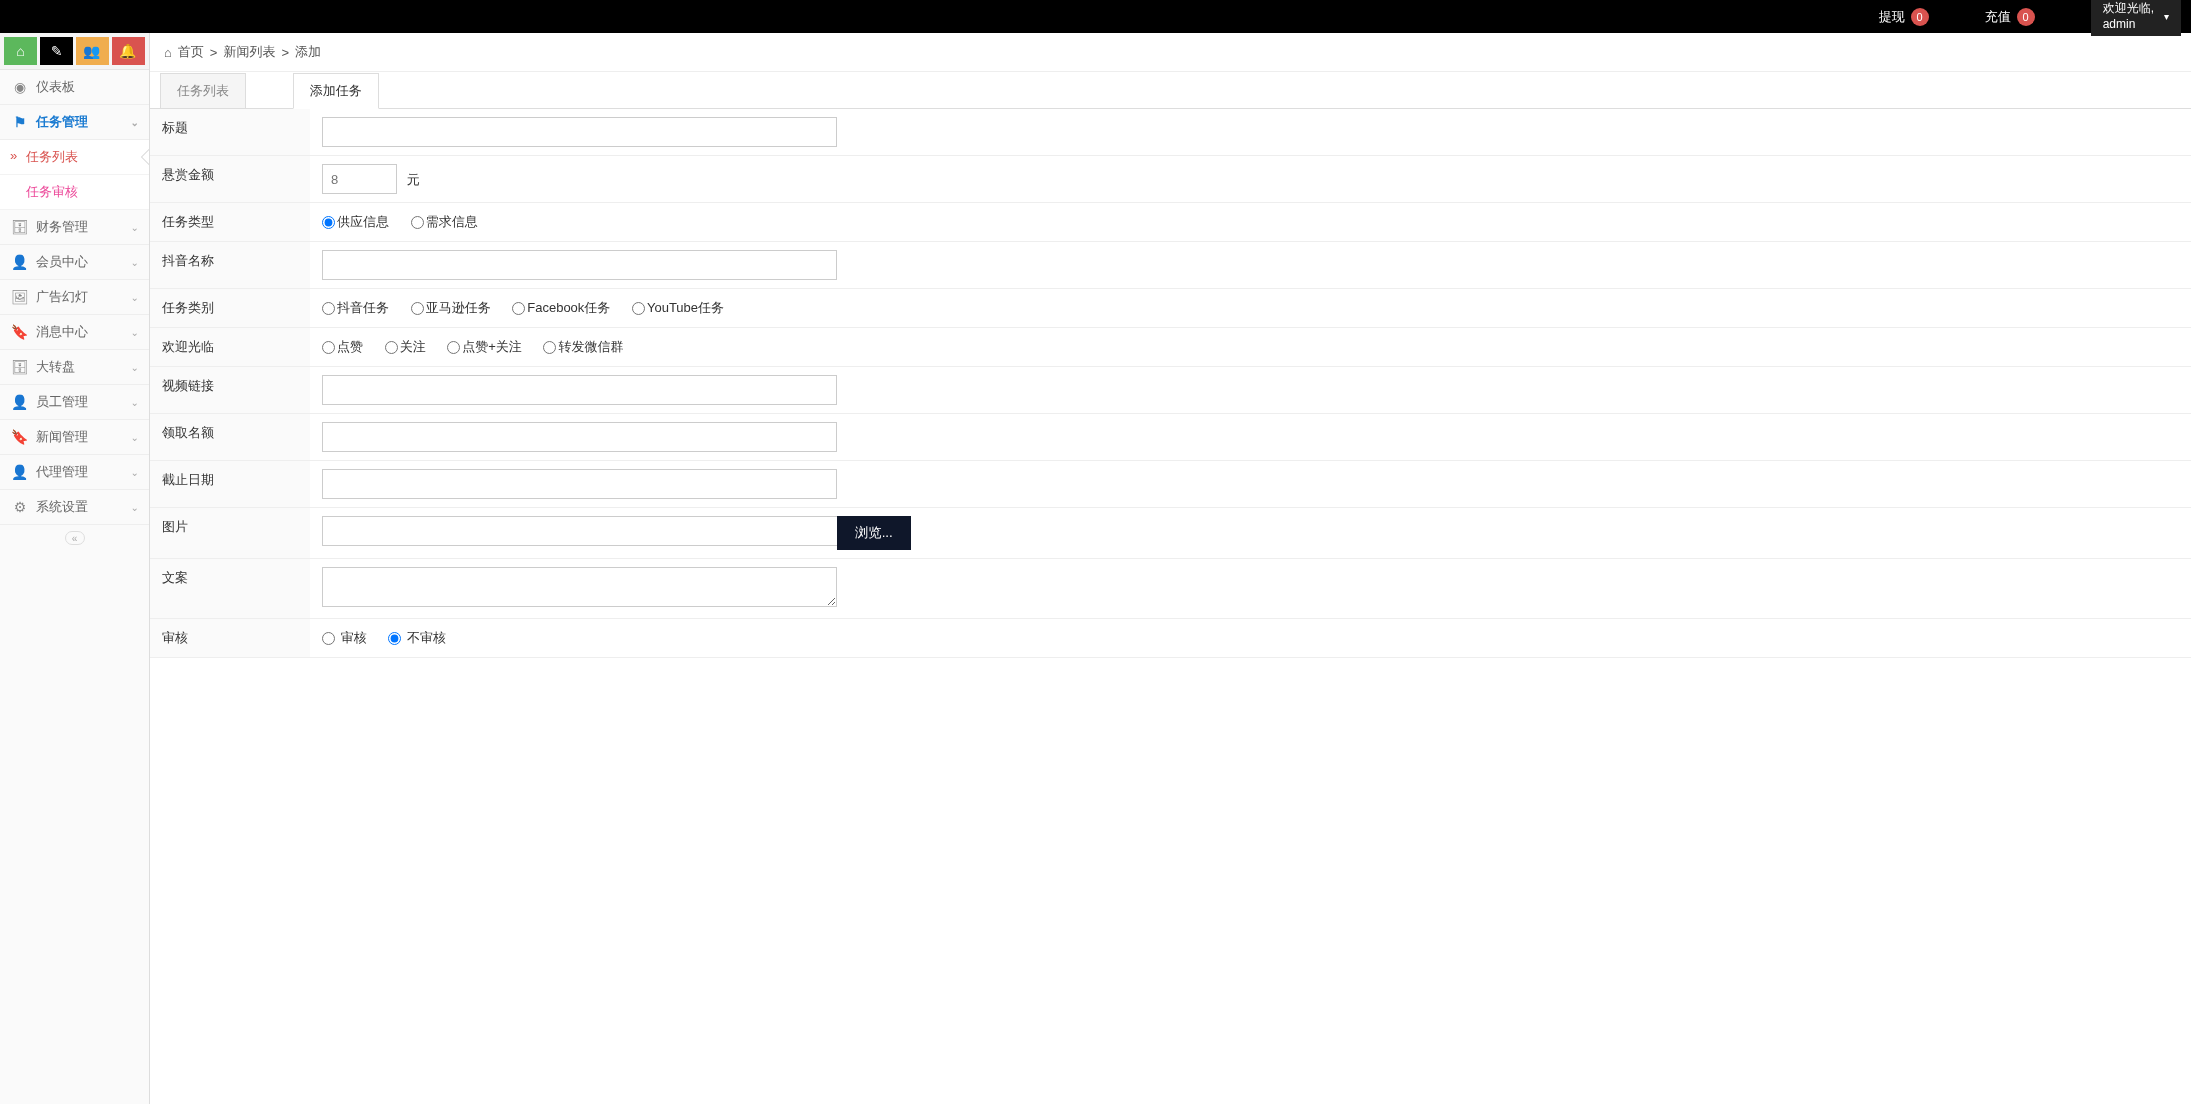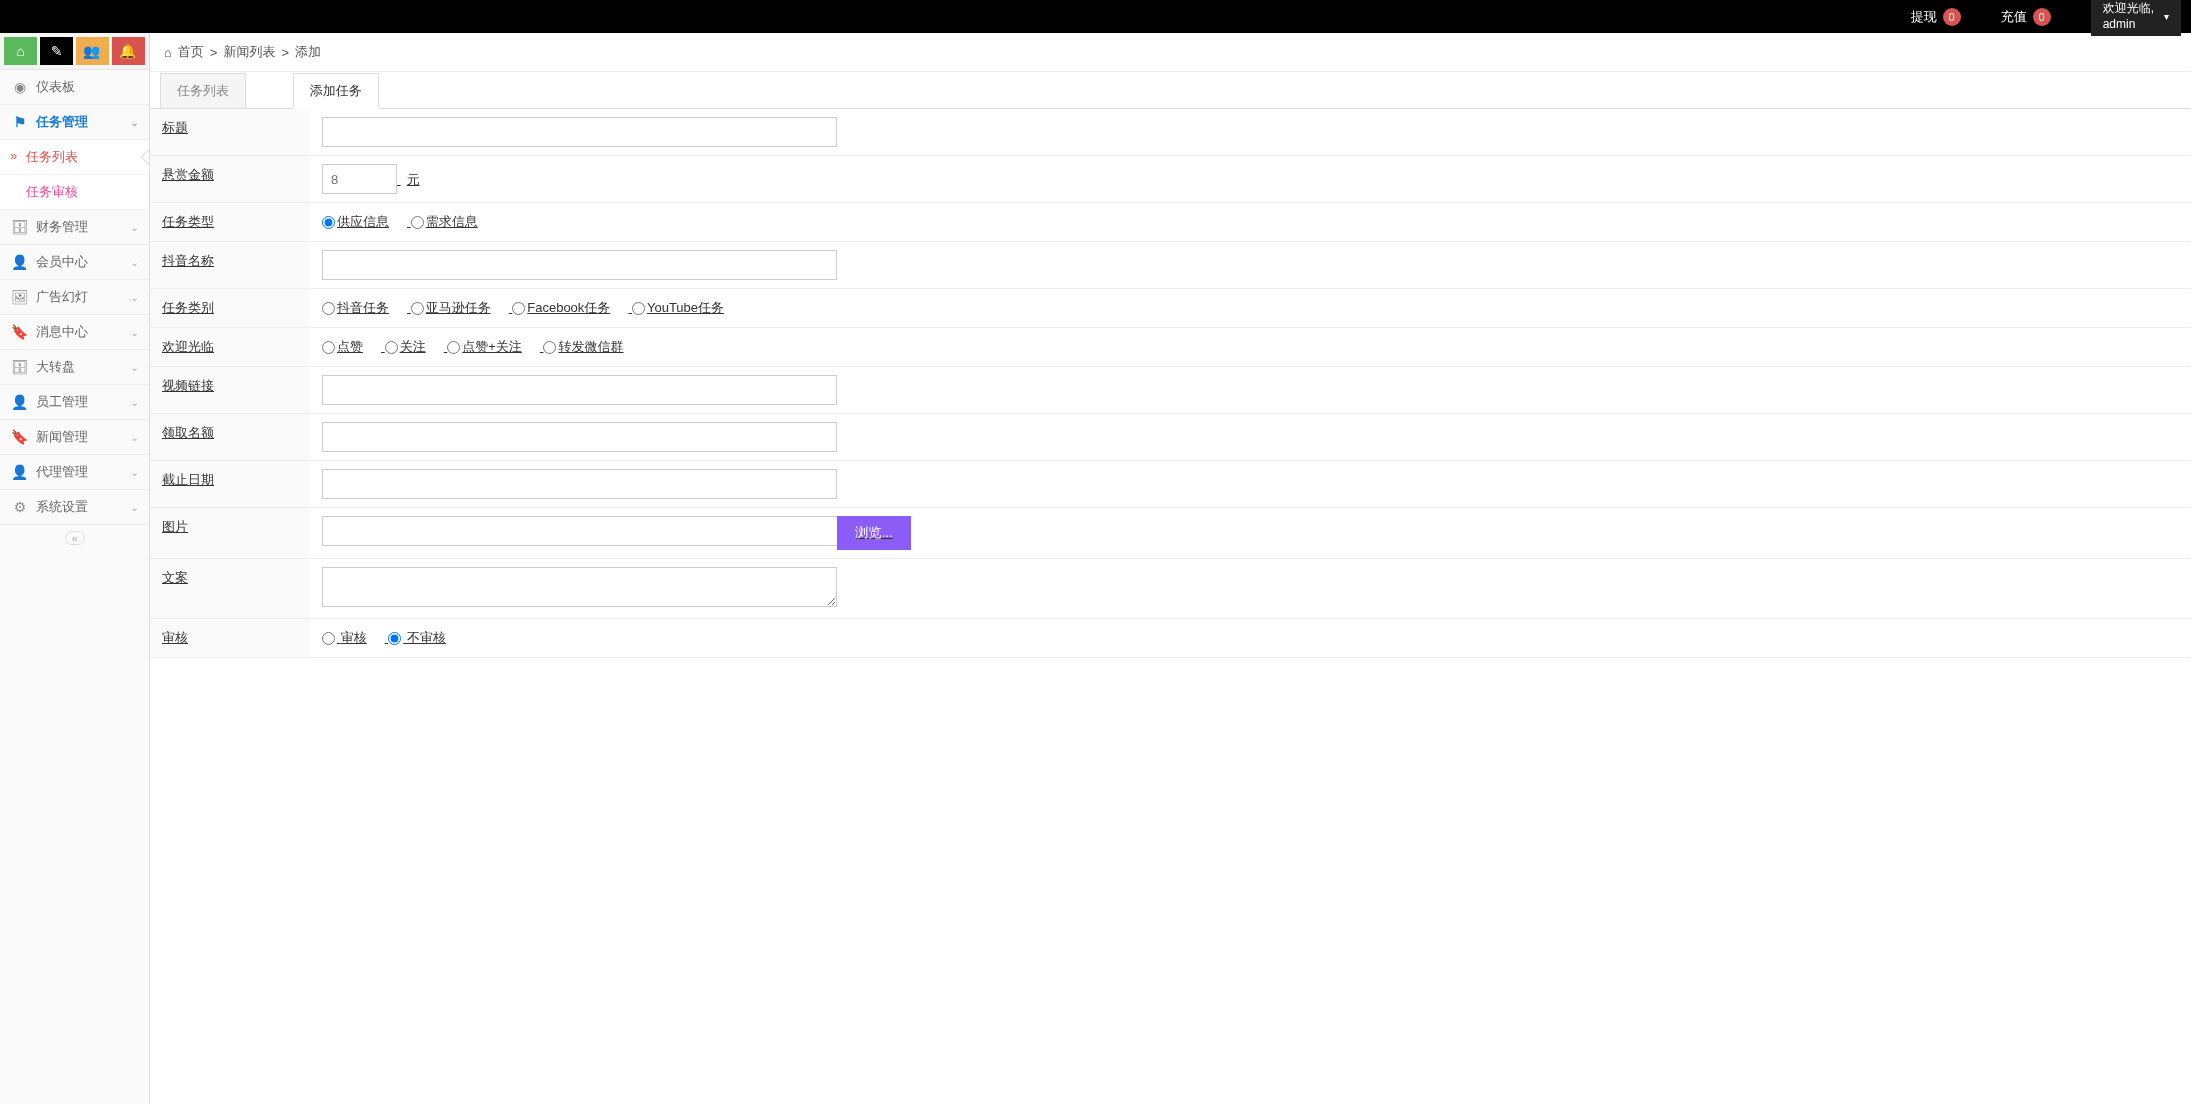--- a/index.html
+++ b/index.html
@@ -1,17 +1,17 @@
 <!DOCTYPE html>
 <html><head>
 <meta charset="utf-8">
 <style>
 * { box-sizing: border-box; margin: 0; padding: 0; }
 body { font-family: "Microsoft YaHei", Arial, sans-serif; font-size: 13px; color: #333; background: #fff; }
-.topbar { background: #000; height: 33px; display: flex; align-items: center; justify-content: flex-end; padding: 12px 10px; color: #fff; }
+.topbar { background: #000; height: 33px; display: flex; align-items: center; justify-content: flex-end; padding: 12px 10px; color: #fff; gap: 16px; }
 .topbar .item { margin-right: 40px; display: flex; align-items: center; cursor: pointer; }
 .topbar .badge { background: #d9534f; color: #fff; border-radius: 50%; min-width: 18px; height: 18px; display: inline-flex; align-items: center; justify-content: center; font-size: 11px; margin-left: 6px; padding: 0 4px; }
 .topbar .user { background: #222; padding: 4px 12px; font-size: 12px; line-height: 1.3; display: flex; align-items: center; }
 .topbar .user .caret { margin-left: 10px; font-size: 10px; }
 .topbar .user .greet { display: block; }
 .topbar .user .uname { display: block; }
 
 .layout { display: flex; height: calc(100vh - 33px); }
 .sidebar { width: 150px; border-right: 1px solid #ddd; background: #fafafa; display: flex; flex-direction: column; }
 .action-bar { display: flex; gap: 3px; padding: 4px; background: #f5f5f5; border-bottom: 1px solid #e5e5e5; }
@@ -34,30 +34,30 @@
 .sub-item.active::after { content: ""; position: absolute; right: -1px; top: 50%; transform: translateY(-50%); border: 8px solid transparent; border-right-color: #fff; filter: drop-shadow(-1px 0 0 #ccc); }
 .collapse-btn { text-align: center; padding: 4px 0; border: 1px solid #ddd; border-radius: 10px; width: 20px; height: 14px; margin: 6px auto; cursor: pointer; font-size: 10px; color: #aaa; display:flex; align-items:center; justify-content:center; }
 
 .main { flex: 1; display: flex; flex-direction: column; overflow: auto; }
 .breadcrumb { padding: 10px 14px; font-size: 13px; color: #555; border-bottom: 1px solid #eee; display: flex; align-items: center; gap: 6px; }
 .breadcrumb .home-ico { font-size: 13px; }
 .tabs { border-bottom: 1px solid #ddd; padding: 0 10px; }
 .tabs .tab { display: inline-block; padding: 8px 16px; border: 1px solid #ddd; border-bottom: none; background: #f5f5f5; color: #888; cursor: pointer; margin-right: -1px; position: relative; top: 1px; }
 .tabs .tab.active { background: #fff; color: #333; border-bottom: 1px solid #fff; margin-left: 44px; }
 
-.form-table { width: 100%; border-collapse: collapse; text-decoration: underline; }
+.form-table { width: 100%; border-collapse: collapse; }
 .form-table tr { border-bottom: 1px solid #eee; }
 .form-table td.label-cell { width: 160px; padding: 10px 12px; vertical-align: top; color: #333; background: #fafafa; }
 .form-table td.field-cell { padding: 8px 12px; vertical-align: middle; }
 .form-input { width: 515px; height: 30px; border: 1px solid #ccc; padding: 0 8px; font-size: 13px; }
 .form-input.small { width: 75px; }
 .form-textarea { width: 515px; height: 40px; border: 1px solid #ccc; padding: 6px 8px; font-size: 13px; resize: vertical; }
 .radio-group label { margin-right: 18px; cursor: pointer; }
 .radio-group input { vertical-align: middle; margin-right: 2px; }
-.browse-btn { background: #8b5cf6; color: #fff; border: none; padding: 8px 18px; cursor: pointer; margin-left: 0; display: inline-block; }
+.browse-btn { background: #0f172a; color: #fff; border: none; padding: 8px 18px; cursor: pointer; margin-left: 0; display: inline-block; }
 .file-row { display: flex; align-items: stretch; }
 .file-row .form-input { border-right: none; }
 .submit-btn { background: #5cb85c; color: #fff; border: none; padding: 10px 22px; cursor: pointer; font-size: 14px; }
 .unit { margin-left: 6px; vertical-align: middle; }
 </style>
 </head>
 <body>
 
 <div class="topbar">
   <div class="item">

